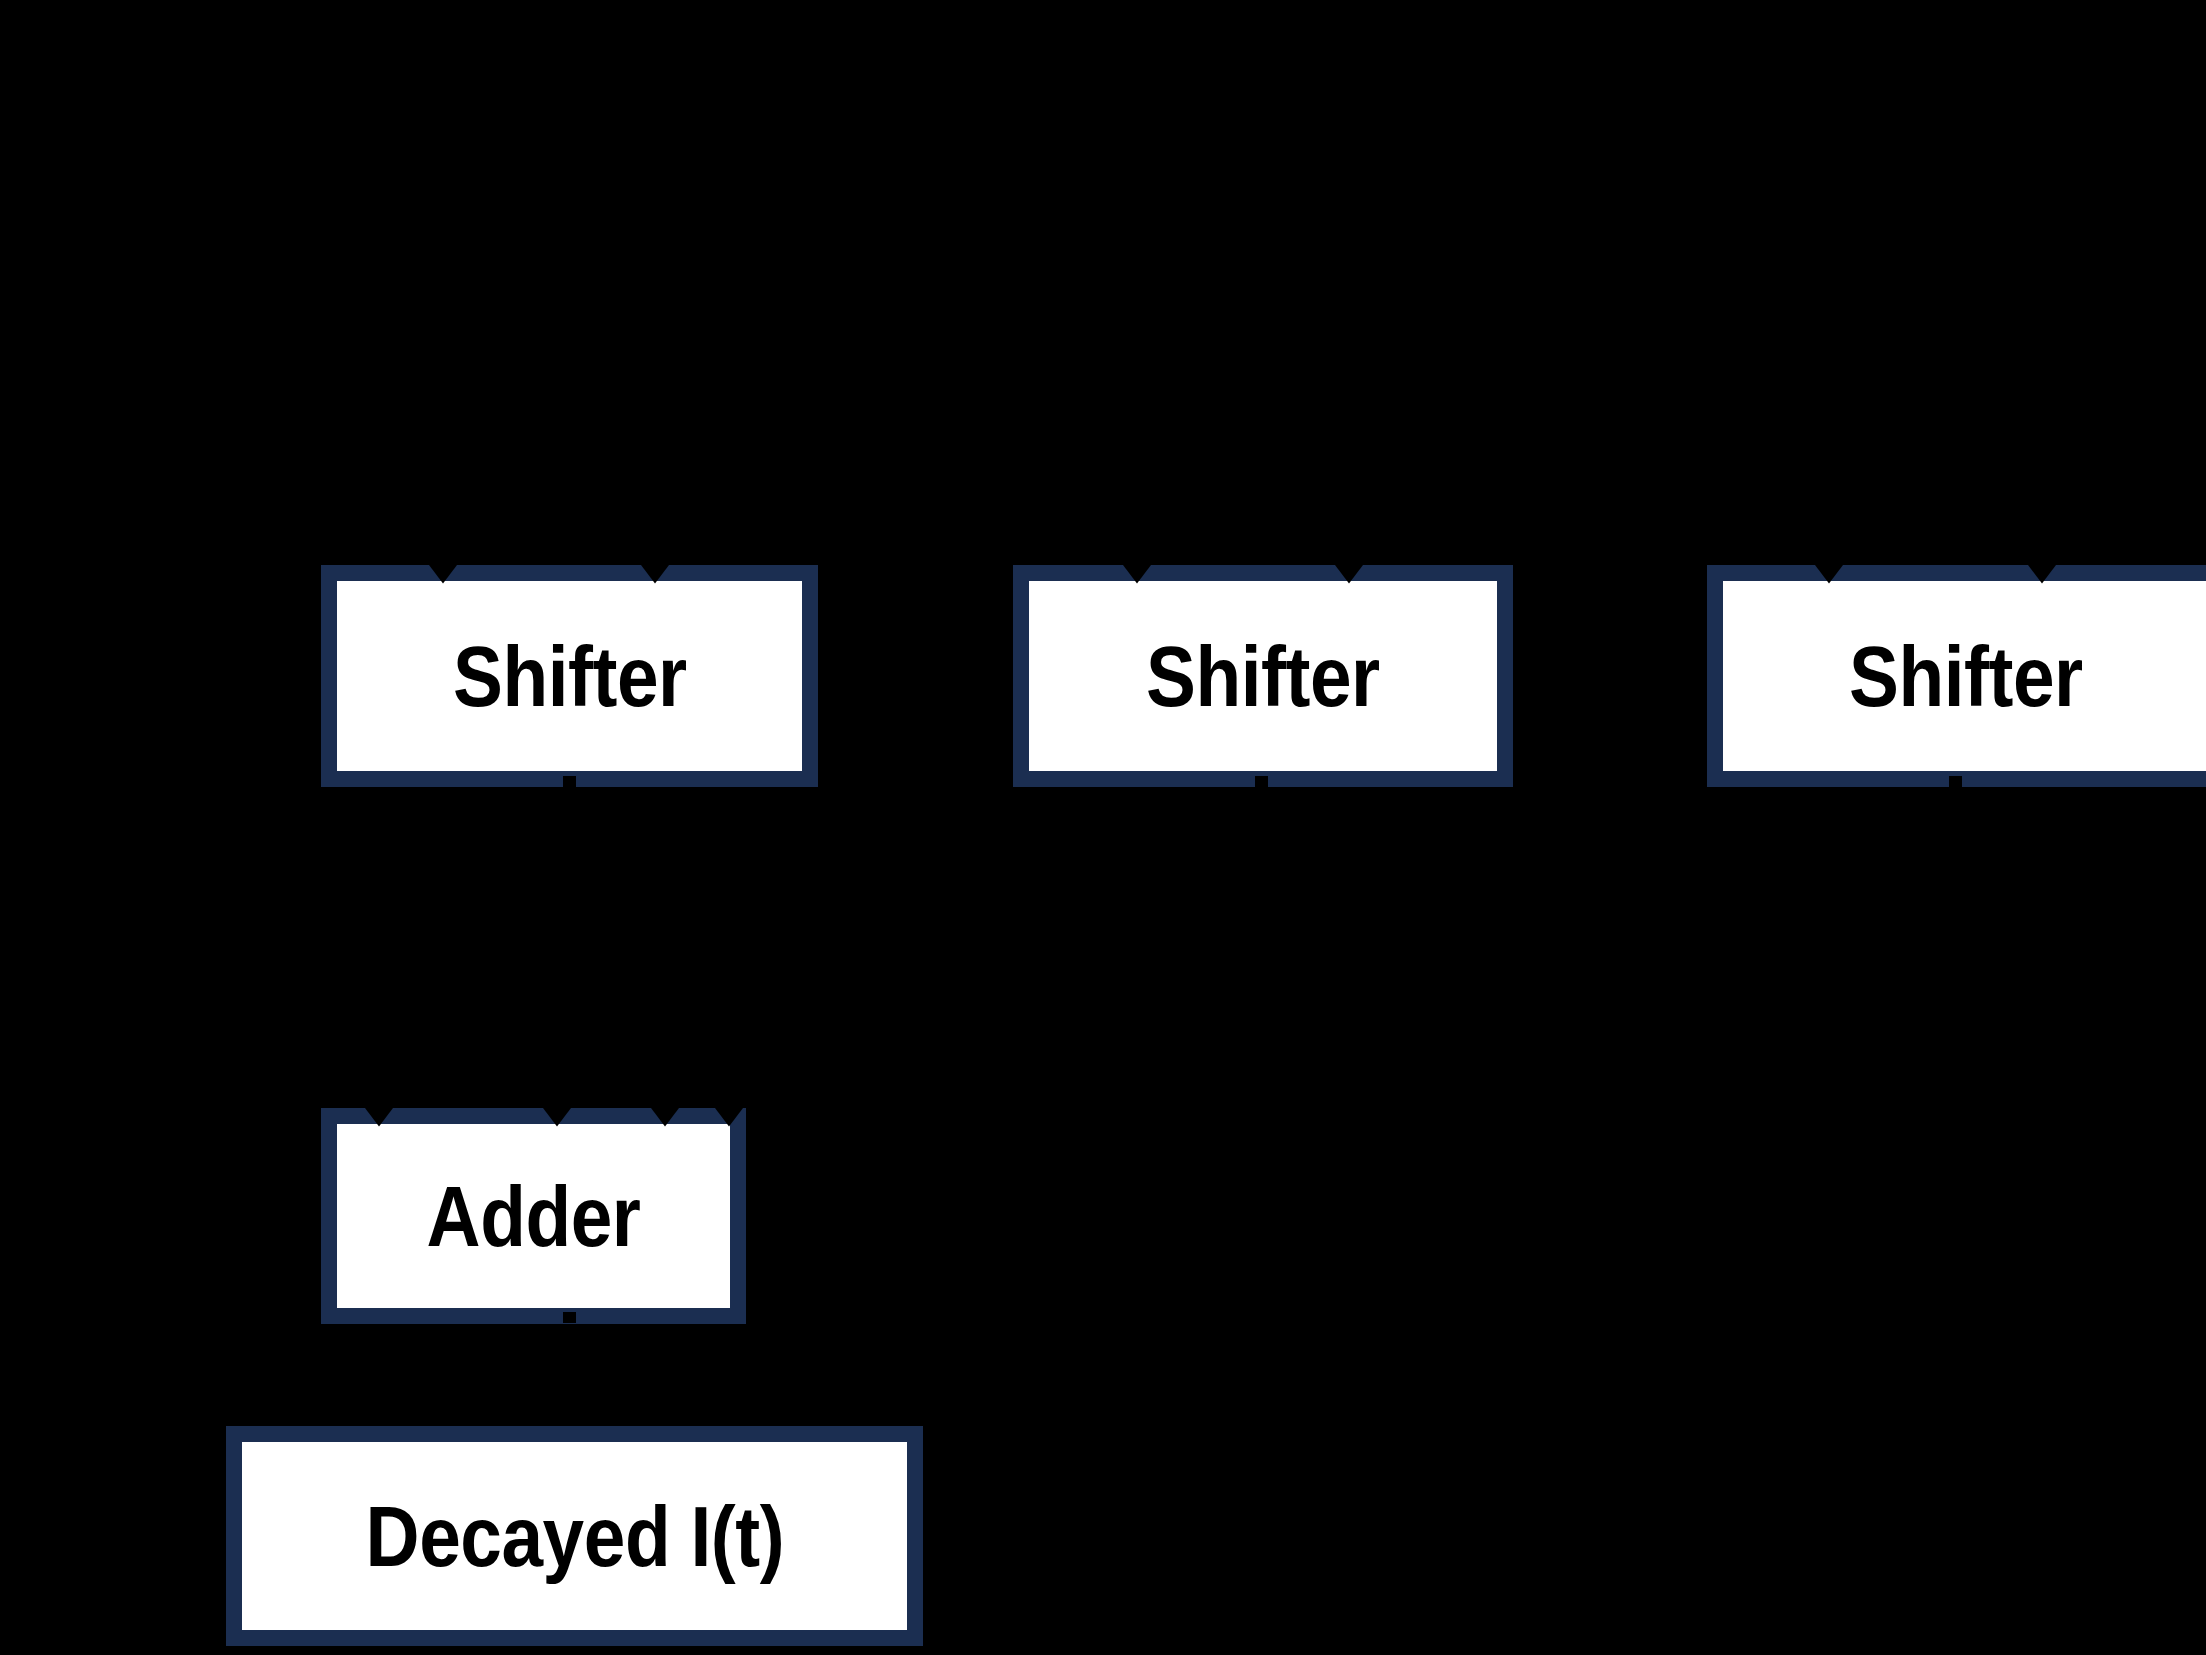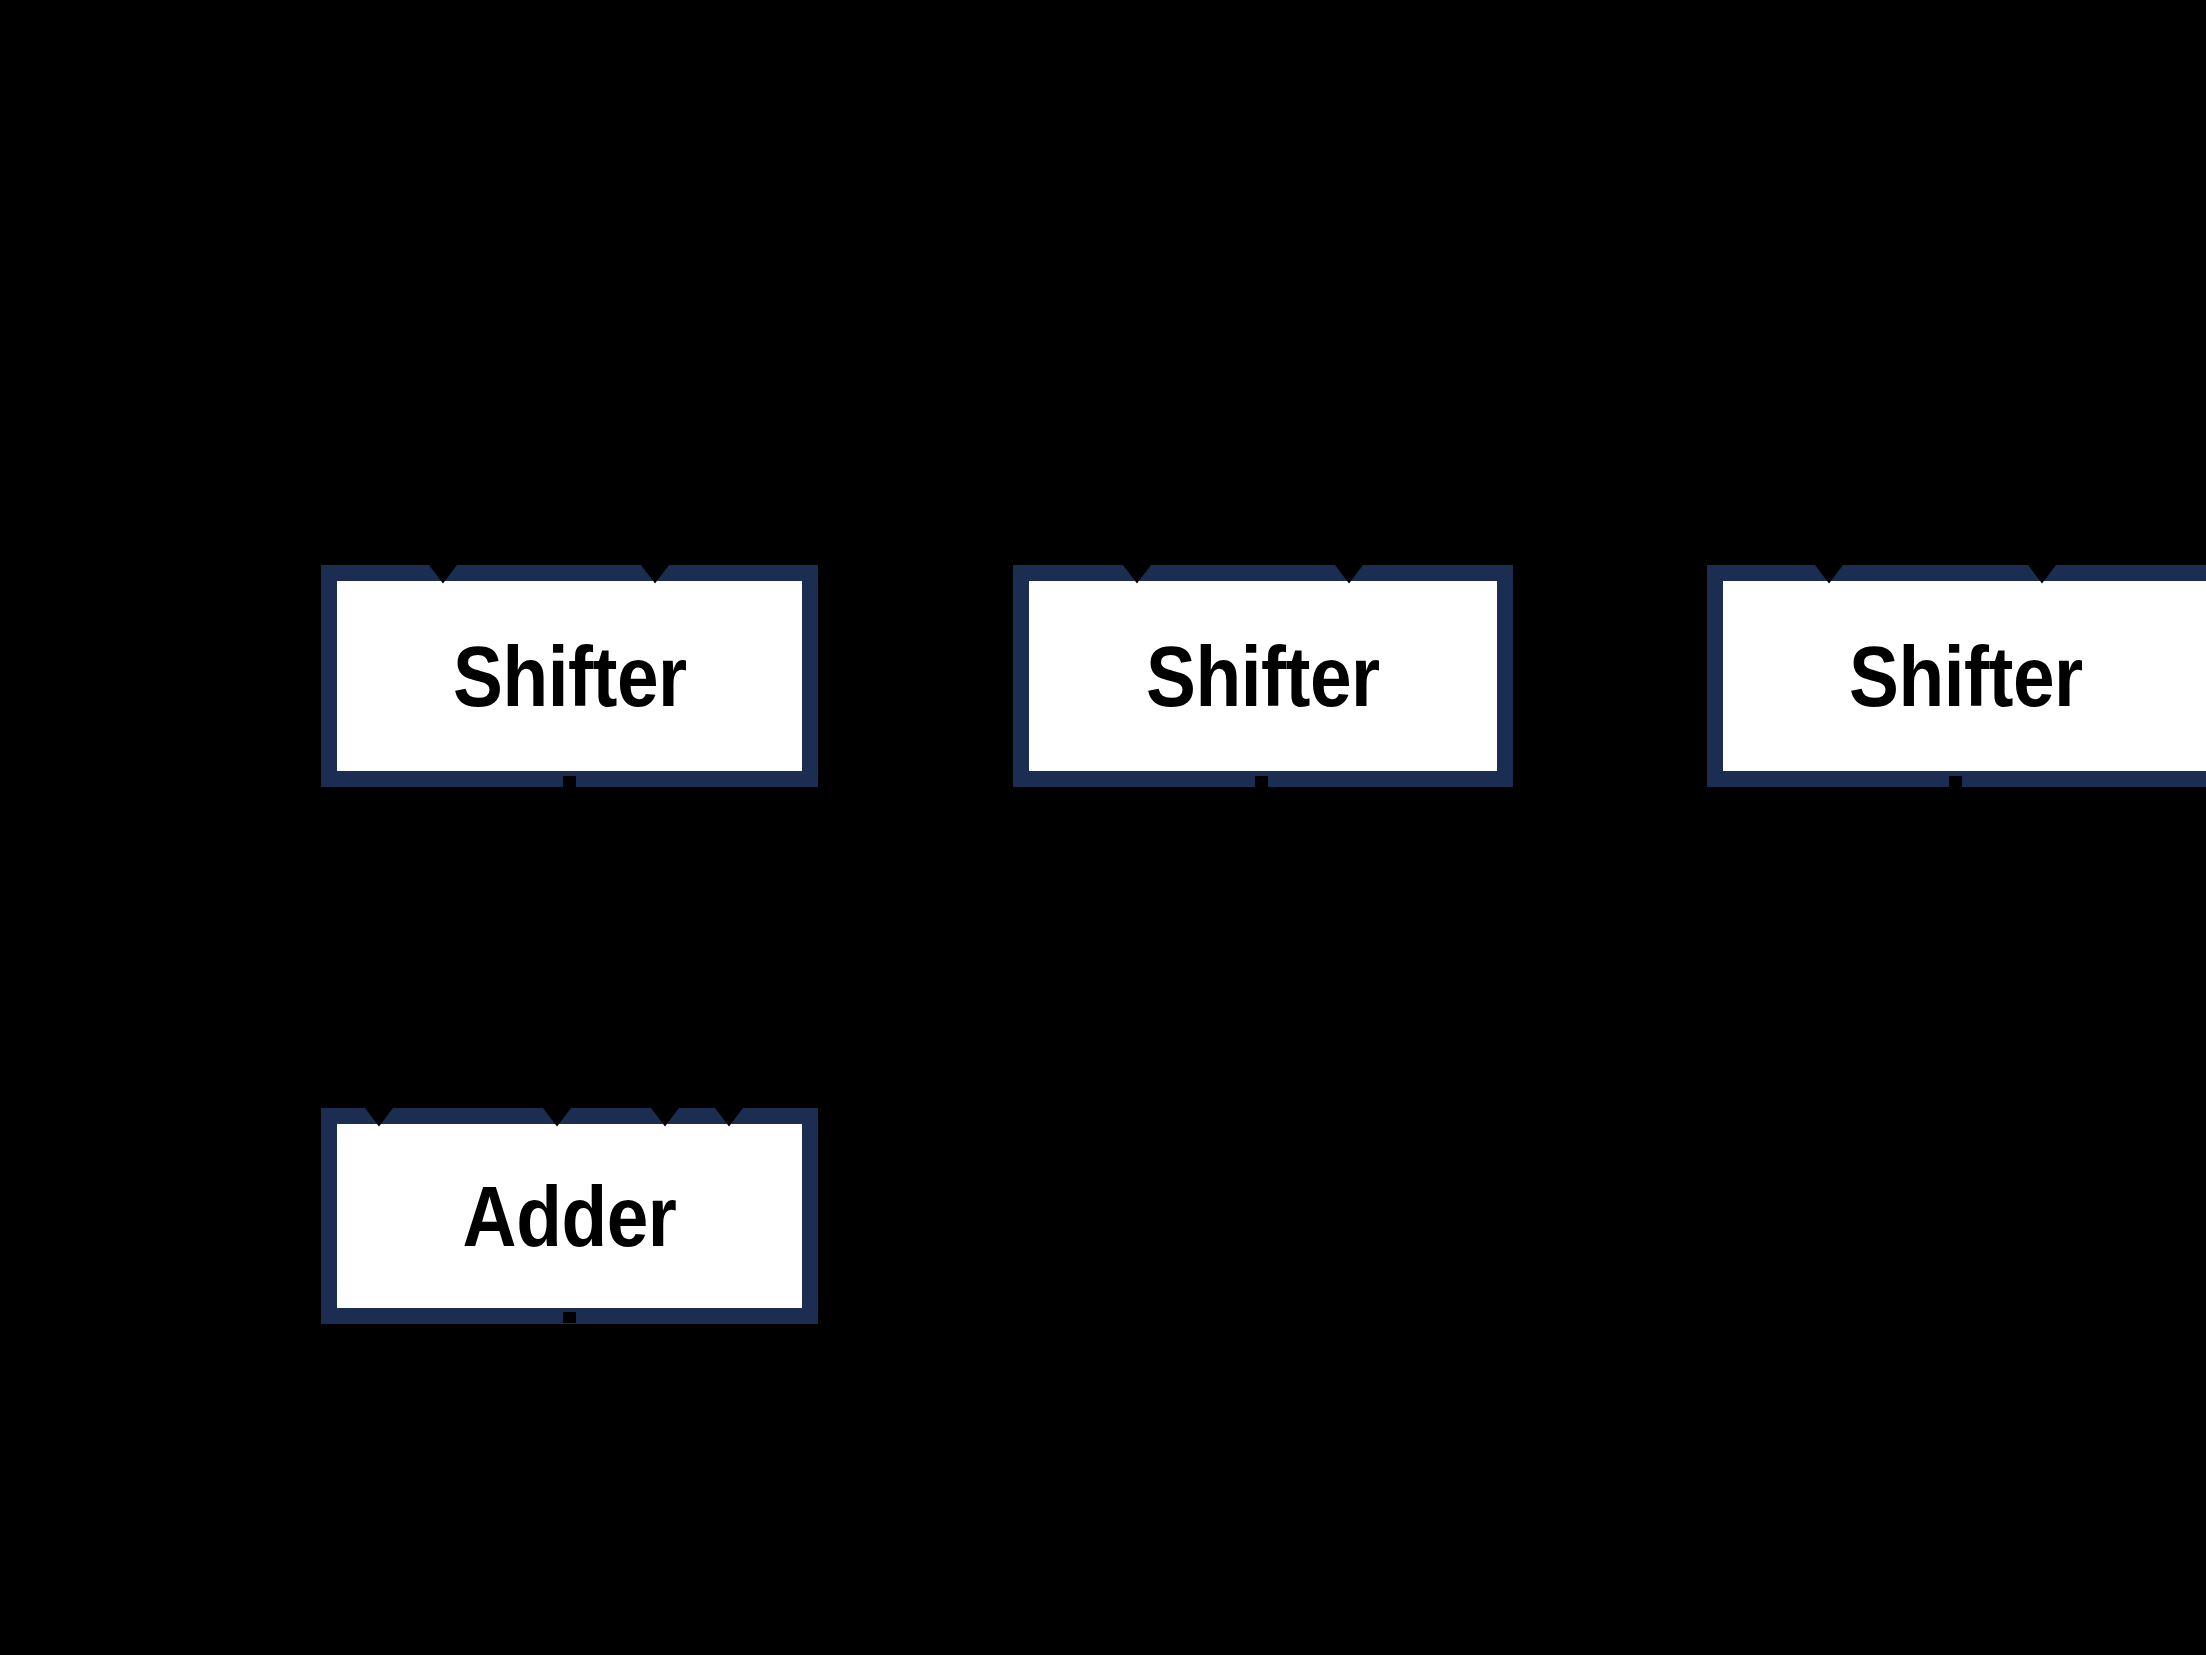--- a/index.html
+++ b/index.html
@@ -45,21 +45,21 @@
     white-space: nowrap;
     line-height: 1;
     transform: scaleX(0.88);
     transform-origin: center;
   }
 
   
   #block-shifter-1 { left: 321px;  top: 565px;  width: 497px; height: 222px; }
   #block-shifter-2 { left: 1013px; top: 565px;  width: 500px; height: 222px; }
   #block-shifter-3 { left: 1707px; top: 565px;  width: 517px; height: 222px; }
-  #block-adder     { left: 321px;  top: 1108px; width: 497px; height: 216px; }
+  #block-adder     { left: 321px;  top: 1108px; width: 425px; height: 216px; }
   #block-decayed   { left: 226px;  top: 1426px; width: 697px; height: 220px; }
 
   #block-shifter-1 .block-label,
   #block-shifter-2 .block-label,
   #block-shifter-3 .block-label { font-size: 85px; }
   #block-adder   .block-label   { font-size: 85px; }
   #block-decayed .block-label   { font-size: 85px; }
 
   
   .notch {
@@ -129,15 +129,18 @@
 
   <div class="block" id="block-adder">
     <span class="block-label">Adder</span>
   </div>
   <div class="notch" style="left:365px; top:1108px;"></div>
   <div class="notch" style="left:543px; top:1108px;"></div>
   <div class="notch" style="left:651px; top:1108px;"></div>
   <div class="notch" style="left:715px; top:1108px;"></div>
   <div class="stub" style="left:563px; top:1312px;"></div>
 
+  <div class="block" id="block-decayed">
+    <span class="block-label">Decayed I(t)</span>
+  </div>
 
 </div>
 
 
 </body></html>

